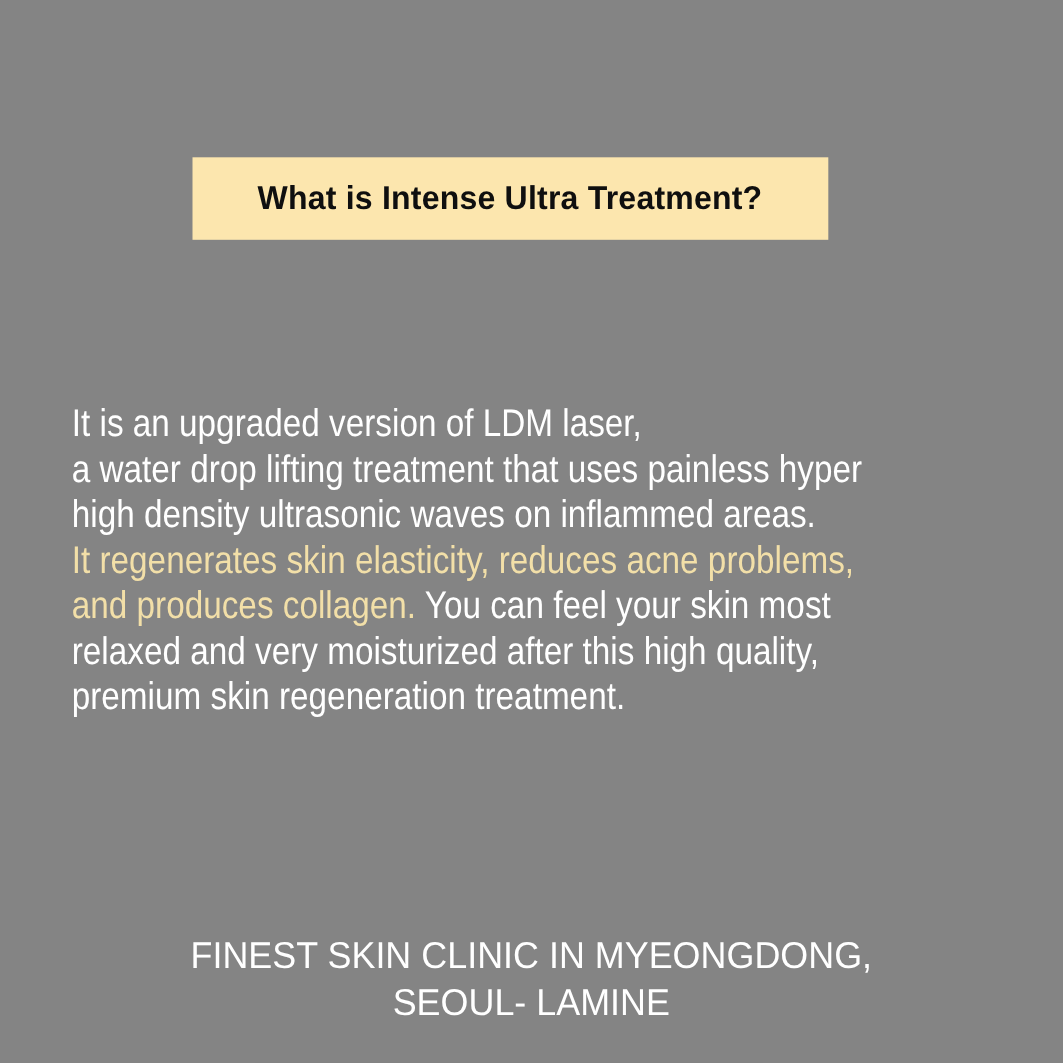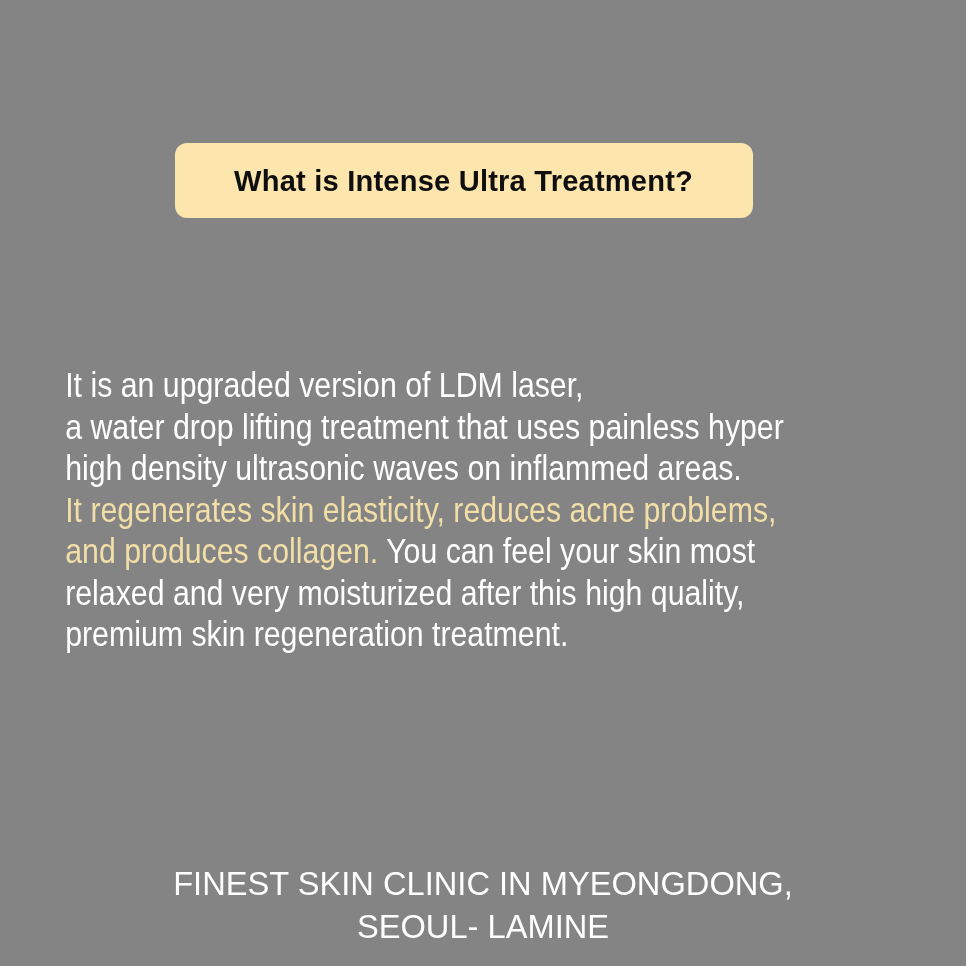--- a/index.html
+++ b/index.html
@@ -71,40 +71,39 @@
     color: #f2dfa8;
   }
 
   
   #footer-block {
     position: absolute;
     left: 0;
     top: 848px;
     width: 966px;
     text-align: center;
-    margin-top: 14px;
   }
   .footer-line {
     font-family: "Liberation Sans", sans-serif;
     font-size: 34px;
     line-height: 43px;
     color: #ffffff;
     letter-spacing: 0px;
     white-space: nowrap;
     font-weight: 400;
     transform: scaleX(0.96);
     transform-origin: center center;
   }
 </style>
 </head>
 <body>
 
 <div id="poster" style="background: rgb(132, 132, 132);">
 
-  <div id="title-banner" style="background: rgb(252, 230, 174); border-radius: 12px;">
+  <div id="title-banner" style="background: rgb(252, 230, 174);">
     <span id="title-text" style="color: rgb(15, 15, 15);">What is Intense Ultra Treatment?</span>
   </div>
 
   <div id="body-block">
       <div class="body-line" style="color: rgb(255, 255, 255);"><span>It is an upgraded version of LDM laser,</span></div>
       <div class="body-line" style="color: rgb(255, 255, 255);"><span>a water drop lifting treatment that uses painless hyper</span></div>
       <div class="body-line" style="color: rgb(255, 255, 255);"><span>high density ultrasonic waves on inflammed areas.</span></div>
       <div class="body-line" style="color: rgb(255, 255, 255);"><span class="hl" style="color: rgb(242, 223, 168);">It regenerates skin elasticity, reduces acne problems,</span></div>
       <div class="body-line" style="color: rgb(255, 255, 255);"><span class="hl" style="color: rgb(242, 223, 168);">and produces collagen.</span><span> You can feel your skin most</span></div>
       <div class="body-line" style="color: rgb(255, 255, 255);"><span>relaxed and very moisturized after this high quality,</span></div>

